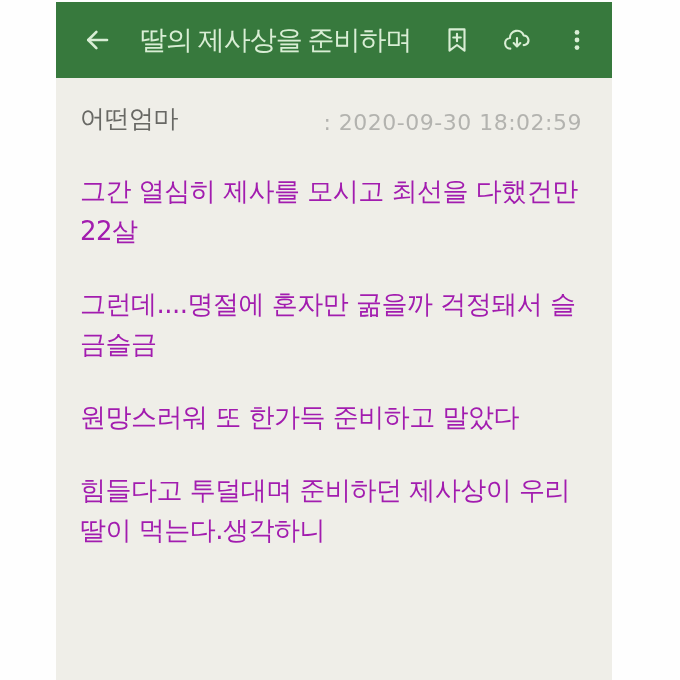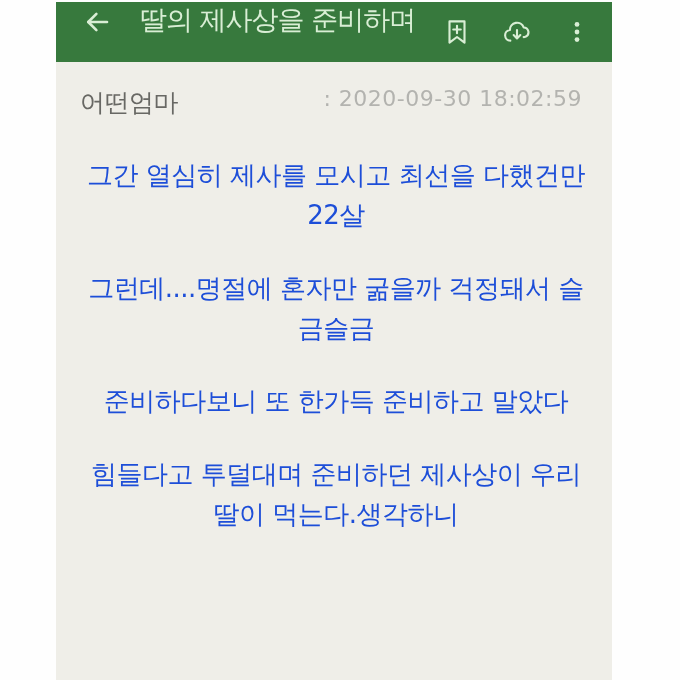--- a/index.html
+++ b/index.html
@@ -16,26 +16,28 @@
   }
   .phone {
     position: absolute;
     left: 56px; top: 2px;
     width: 556px; height: 678px;
     background: #efeee8;
     overflow: hidden;
   }
   
   .appbar {
-    height: 60px;
+    height: 76px;
     background: #37793d;
     display: flex;
+    align-items: center;
     padding: 0 12px 0 24px;
     color: #d9eed5;
     box-sizing: border-box;
+    font-family: Liberation Serif, serif;
   }
   .icon-btn {
     background: none;
     border: none;
     padding: 0;
     margin: 0;
     color: #d9eed5;
     display: flex;
     align-items: center;
     justify-content: center;
@@ -59,44 +61,43 @@
     padding-right: 6px;
   }
   .icon-btn svg { display: block; }
   
   .post {
     padding: 24px 20px 0 22px;
     box-sizing: border-box;
   }
   .meta-row {
     display: flex;
-    align-items: flex-start;
+    align-items: flex-end;
     justify-content: space-between;
     margin: 0 2px 36px 2px;
   }
   .author {
     font-size: 25px;
     letter-spacing: -0.5px;
     color: #686864;
   }
   .timestamp {
     font-size: 22px;
     letter-spacing: 0.5px;
     color: #b3b3af;
     padding-right: 8px;
   }
   .post p {
     margin: 4px 0 33px 2px;
     font-size: 26px;
     line-height: 40px;
     letter-spacing: -0.5px;
-    color: #1d4ed8;
+    color: #a21caf;
     font-weight: 500;
     word-break: break-all;
-    text-align: center;
   }
 </style>
 </head>
 <body>
 
 <div class="page">
   <div class="phone">
 
     <header class="appbar">
       <button class="icon-btn">
@@ -136,19 +137,19 @@
     </header>
 
     <main class="post">
       <div class="meta-row">
         <span class="author">어떤엄마</span>
         <span class="timestamp">: 2020-09-30 18:02:59</span>
       </div>
 
       <p>그간 열심히 제사를 모시고 최선을 다했건만 22살</p>
       <p>그런데....명절에 혼자만 굶을까 걱정돼서 슬금슬금</p>
-      <p>준비하다보니 또 한가득 준비하고 말았다</p>
+      <p>원망스러워 또 한가득 준비하고 말았다</p>
       <p>힘들다고 투덜대며 준비하던 제사상이 우리딸이 먹는다.생각하니</p>
 
     </main>
 
   </div>
 </div>
 
 </body></html>

